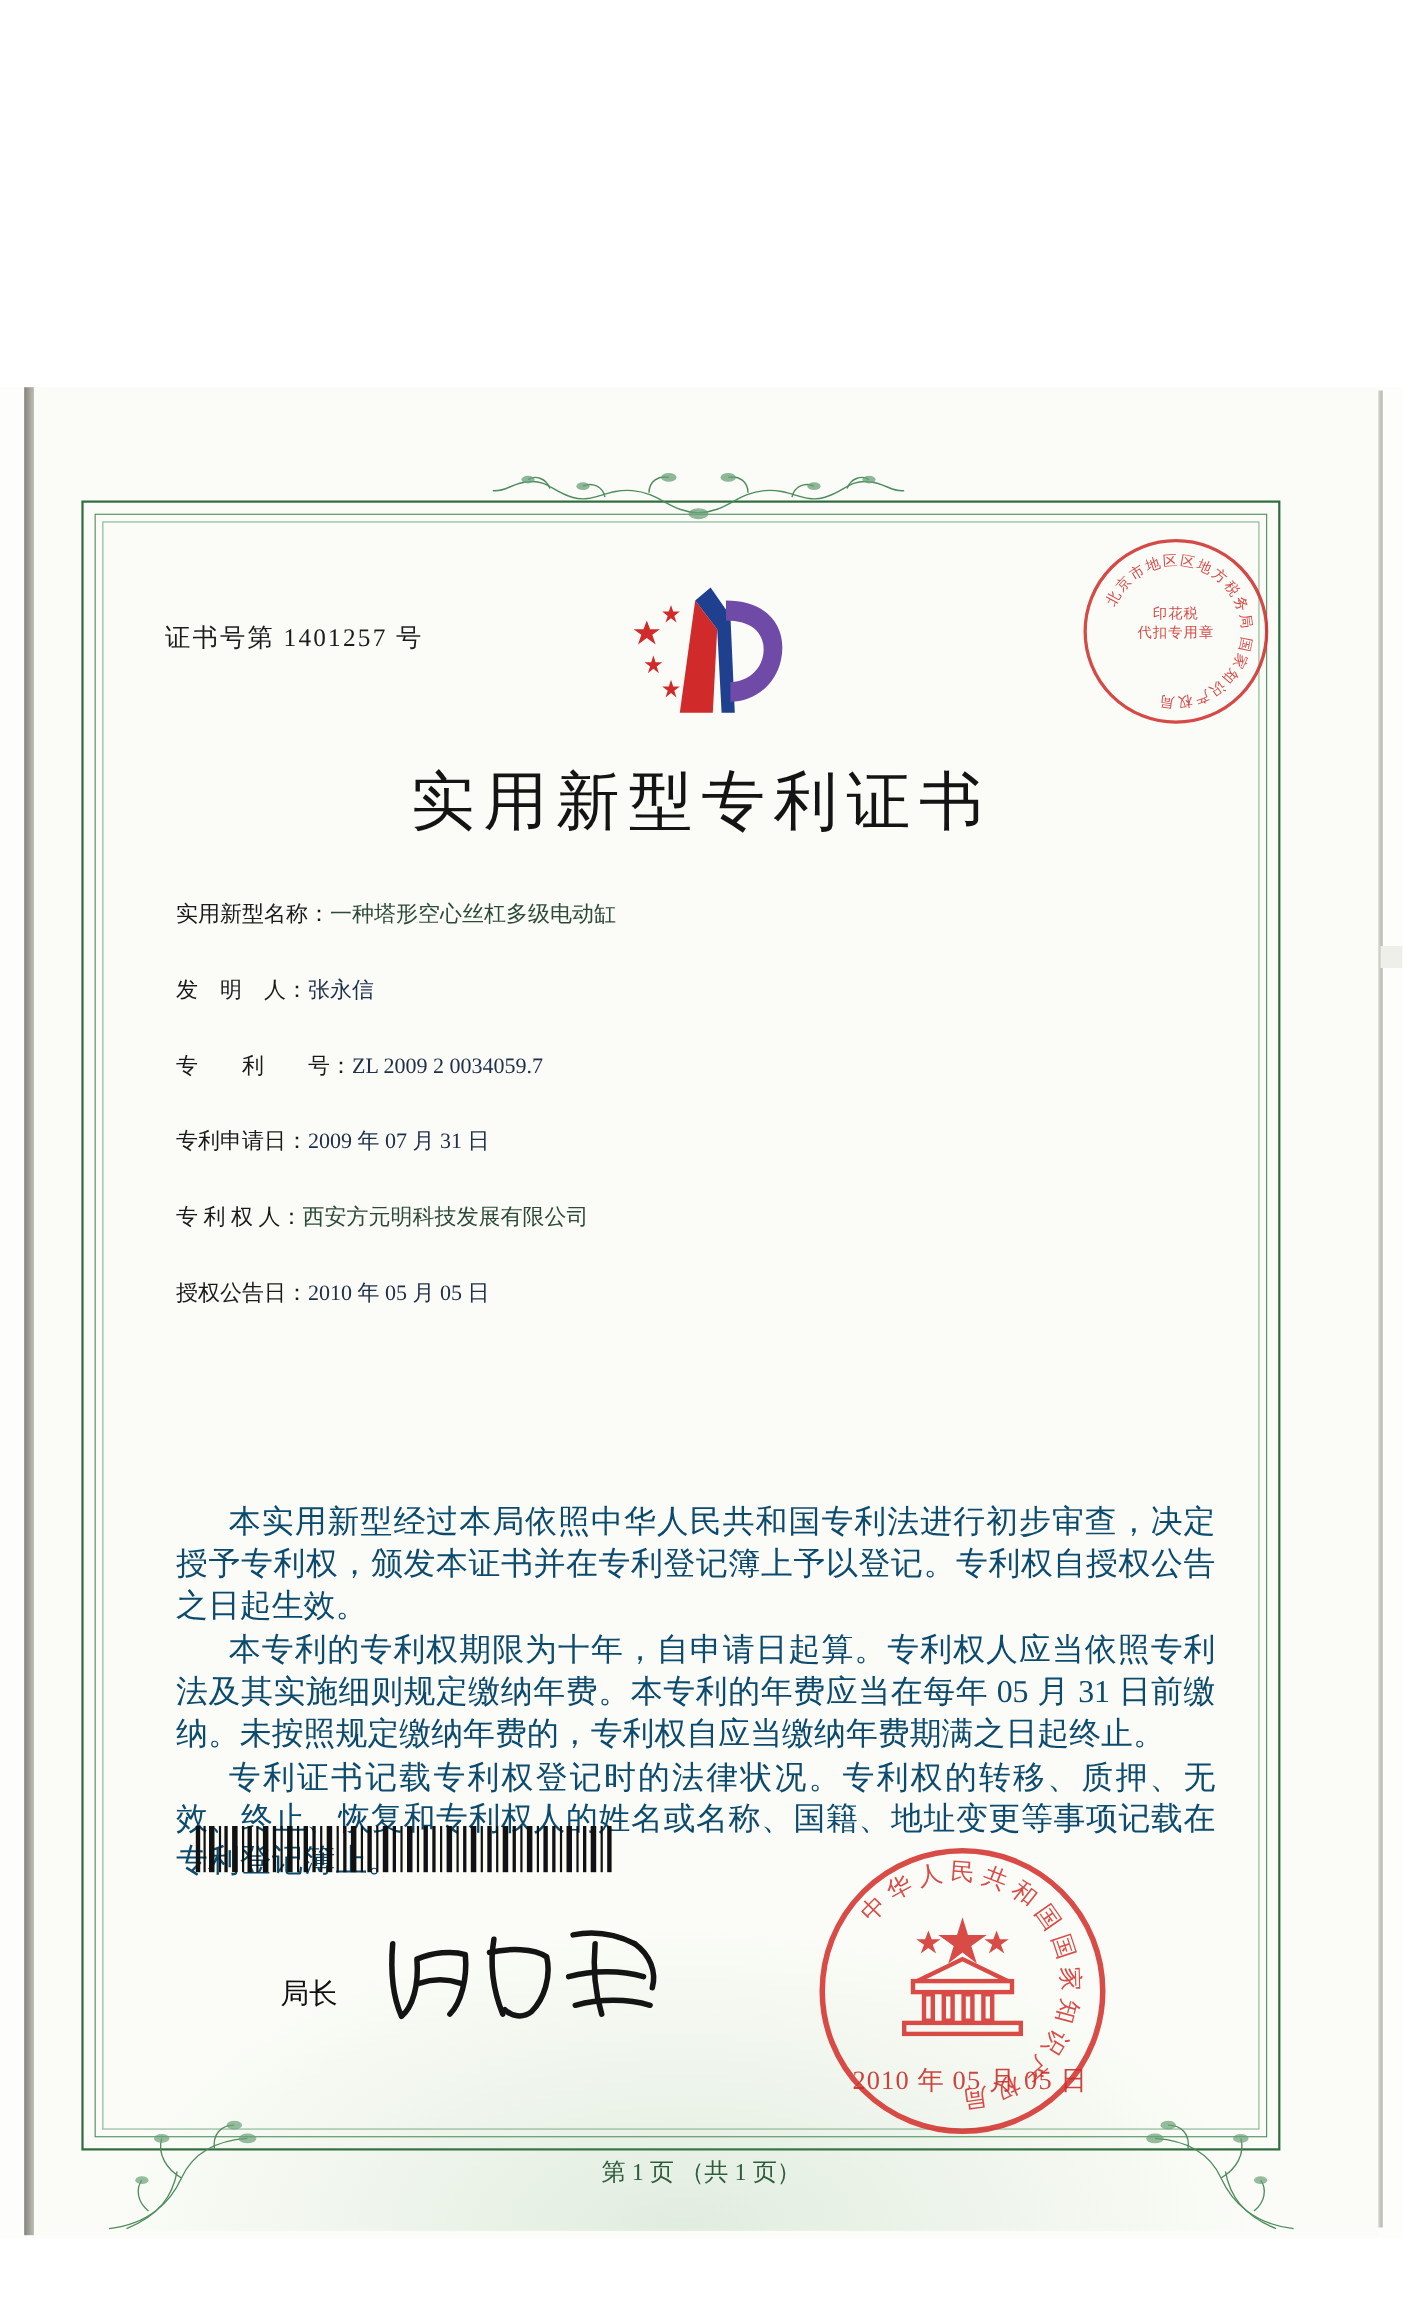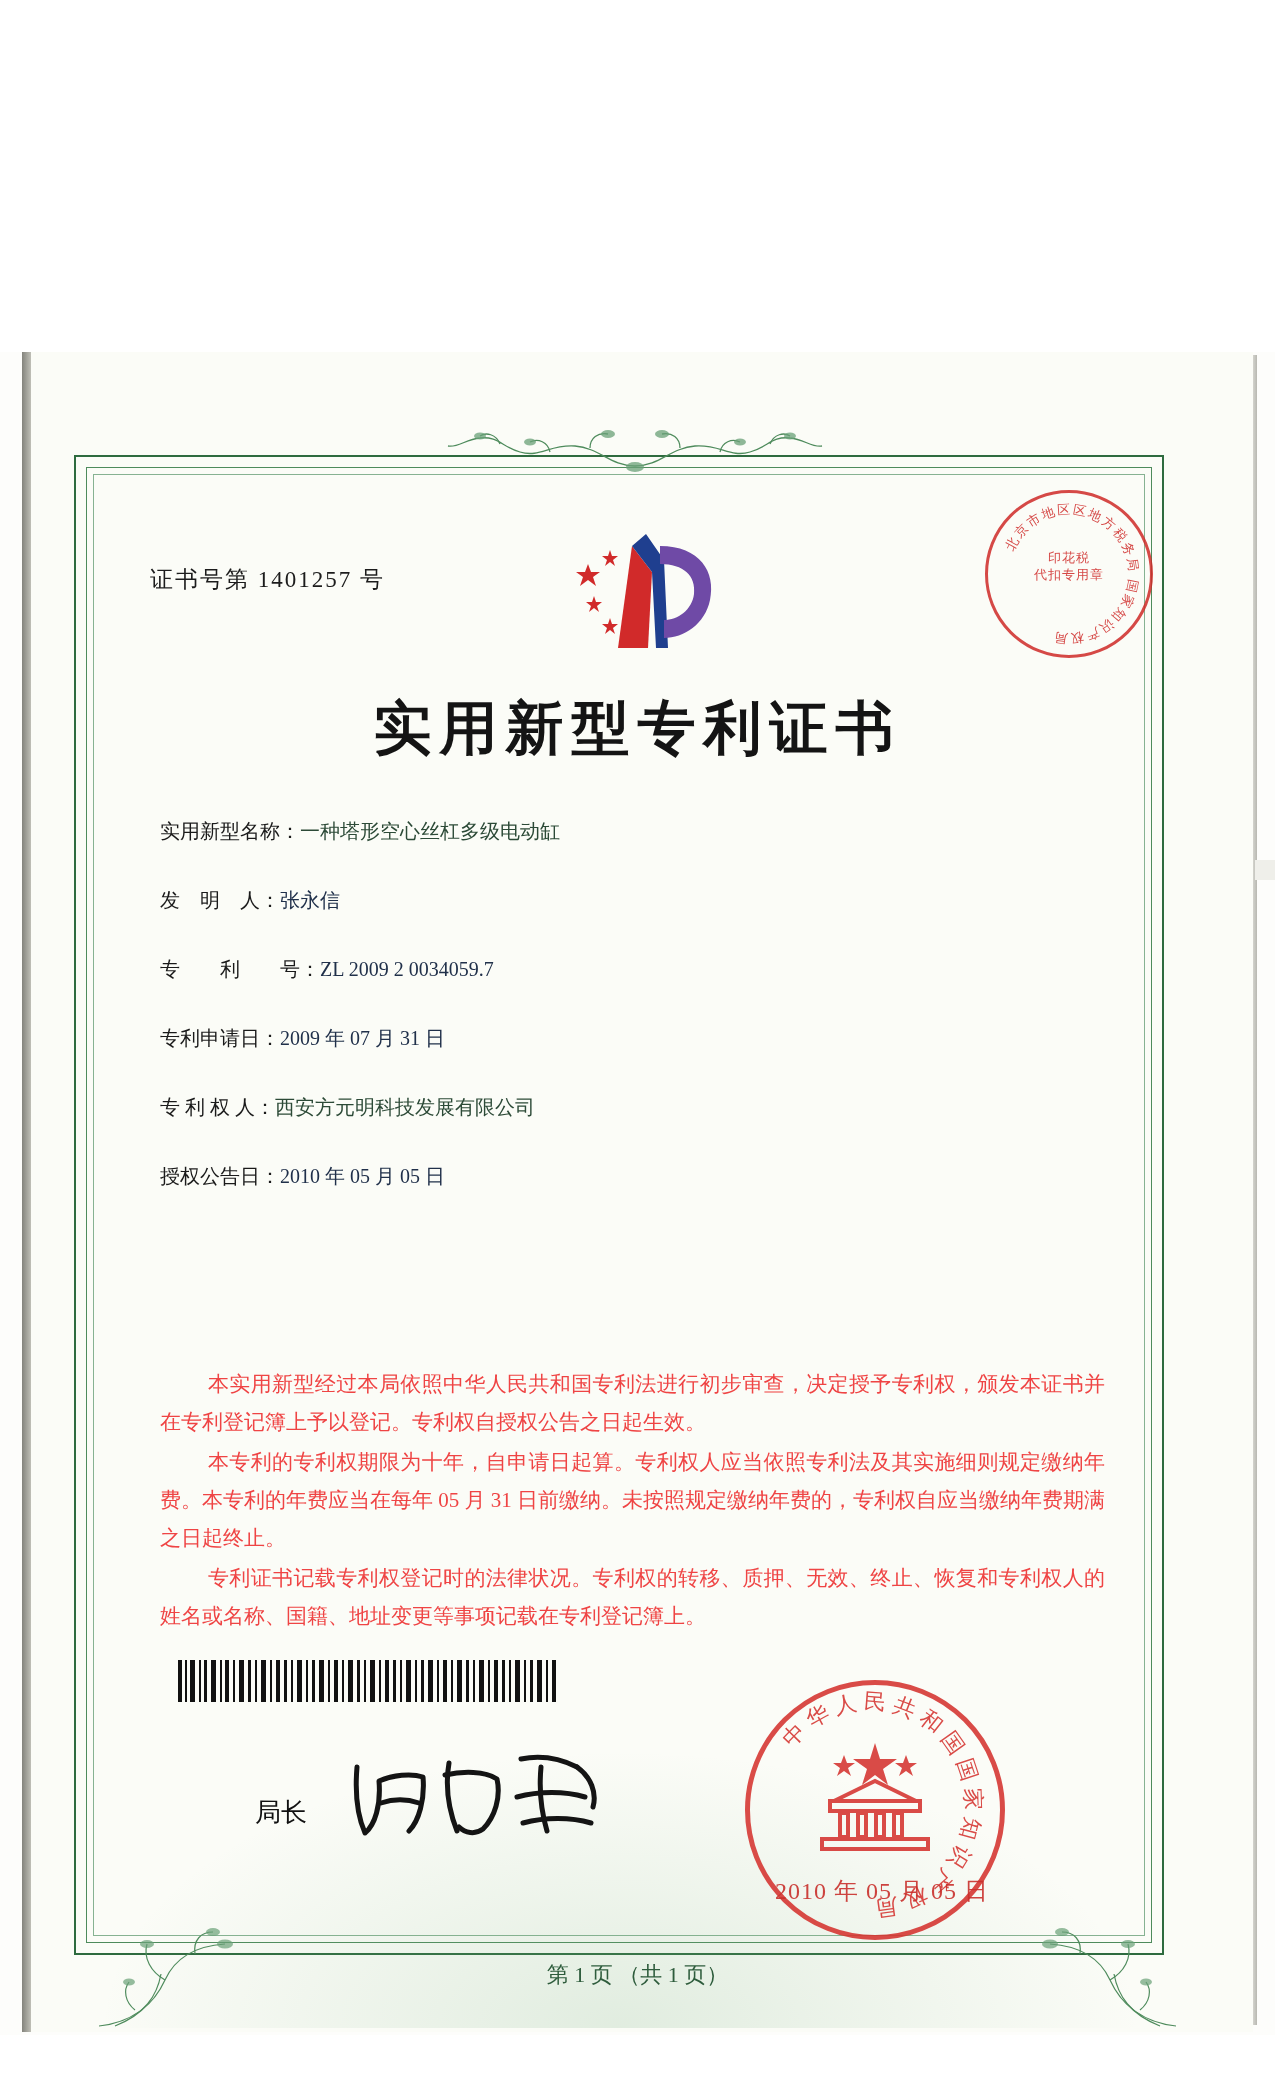--- a/index.html
+++ b/index.html
@@ -141,21 +141,21 @@
     letter-spacing: 1px;
   }
 
   
   .main-title {
     position: absolute;
     left: 0; top: 690px;
     width: 1275px;
     text-align: center;
     font-size: 58px;
-    font-weight: bold;
+    font-weight: normal;
     letter-spacing: 8px;
     color: #141414;
     font-family: "DejaVu Serif", serif;
   }
 
   
   .fields {
     position: absolute;
     left: 160px; top: 820px;
     width: 960px;
@@ -174,23 +174,23 @@
   .field-value {
     color: #20304a;
   }
   .field-value.greenish { color: #2c4a37; }
 
   
   .body-text {
     position: absolute;
     left: 160px; top: 1365px;
     width: 945px;
-    font-size: 21px;
+    font-size: 29px;
     line-height: 38px;
-    color: #ef4444;
+    color: #0c4a6e;
     text-align: justify;
   }
   .body-text p {
     margin: 0 0 2px 0;
     text-indent: 48px;
   }
 
   
   .barcode {
     position: absolute;

